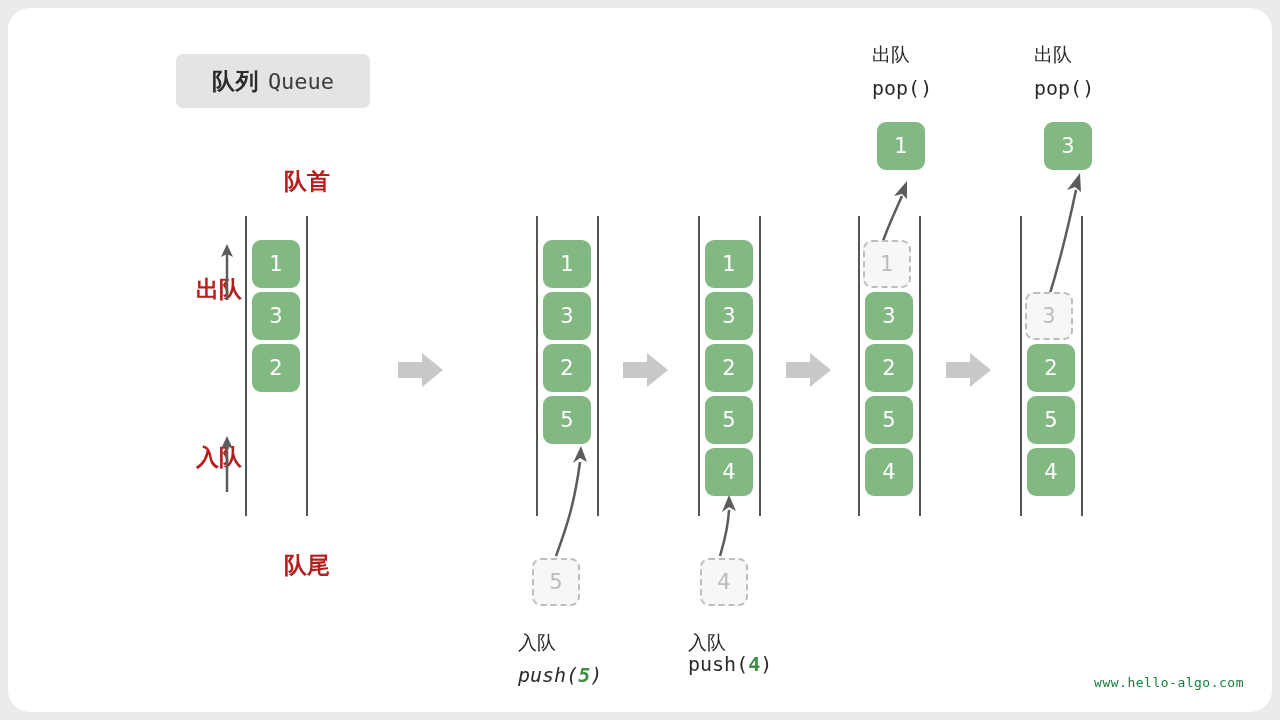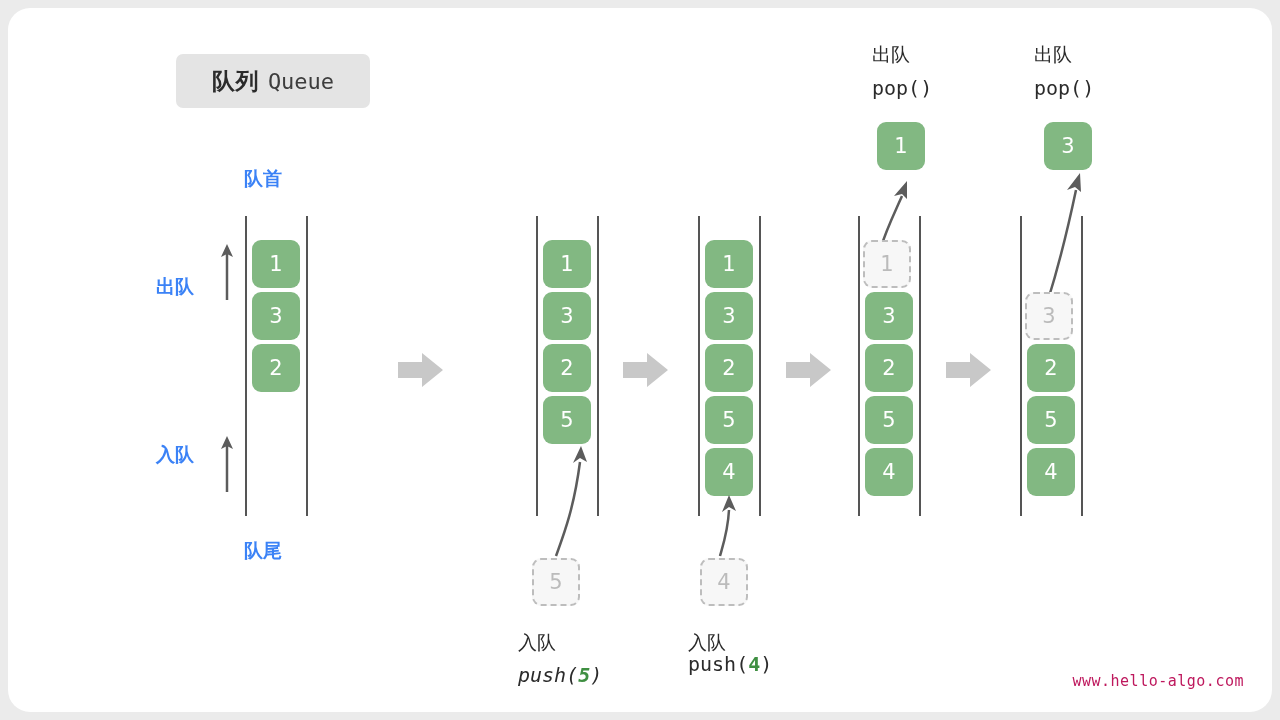--- a/index.html
+++ b/index.html
@@ -47,24 +47,25 @@
   }
   .title-en {
     font-family: "DejaVu Sans Mono", "Liberation Mono", monospace;
     font-size: 22px;
     color: #3d3d3d;
   }
 
   
   .lbl-bold {
     position: absolute;
-    font-size: 19px;
+    font-size: 23px;
     font-weight: bold;
-    color: #3b82f6;
+    color: #b91c1c;
     white-space: nowrap;
+    margin-left: 40px;
   }
   .lbl-cn {
     position: absolute;
     font-size: 19px;
     color: #2b2b2b;
     white-space: nowrap;
   }
   .lbl-mono {
     position: absolute;
     font-family: "DejaVu Sans Mono", "Liberation Mono", monospace;
@@ -117,38 +118,38 @@
   }
   .curve {
     position: absolute;
   }
 
   .watermark {
     position: absolute;
     right: 28px;
     bottom: 22px;
     font-family: "DejaVu Sans Mono", "Liberation Mono", monospace;
-    font-size: 15px;
-    color: #be185d;
+    font-size: 13px;
+    color: #15803d;
     letter-spacing: 0.5px;
   }
 </style>
 </head>
 <body>
 
 <div id="canvas">
   <div id="card">
 
     <div class="title-badge">
       <span class="title-cn">队列</span>
       <span class="title-en">Queue</span>
     </div>
 
     <div class="lbl-bold" style="left:236px; top:158px;">队首</div>
-    <div class="lbl-bold" style="left:236px; top:530px;">队尾</div>
+    <div class="lbl-bold" style="left:236px; top:542px;">队尾</div>
 
     <div class="lbl-bold" style="left:148px; top:266px;">出队</div>
     <div class="lbl-bold" style="left:148px; top:434px;">入队</div>
 
     <svg class="updown" style="left:206px; top:234px;" width="26" height="60">
       <line x1="13" y1="58" x2="13" y2="12" stroke="#5c5c5c" stroke-width="2.5"></line>
       <path d="M13 2 L19 15 L13 12 L7 15 Z" fill="#5c5c5c"></path>
     </svg>
     <svg class="updown" style="left:206px; top:426px;" width="26" height="60">
       <line x1="13" y1="58" x2="13" y2="12" stroke="#5c5c5c" stroke-width="2.5"></line>

